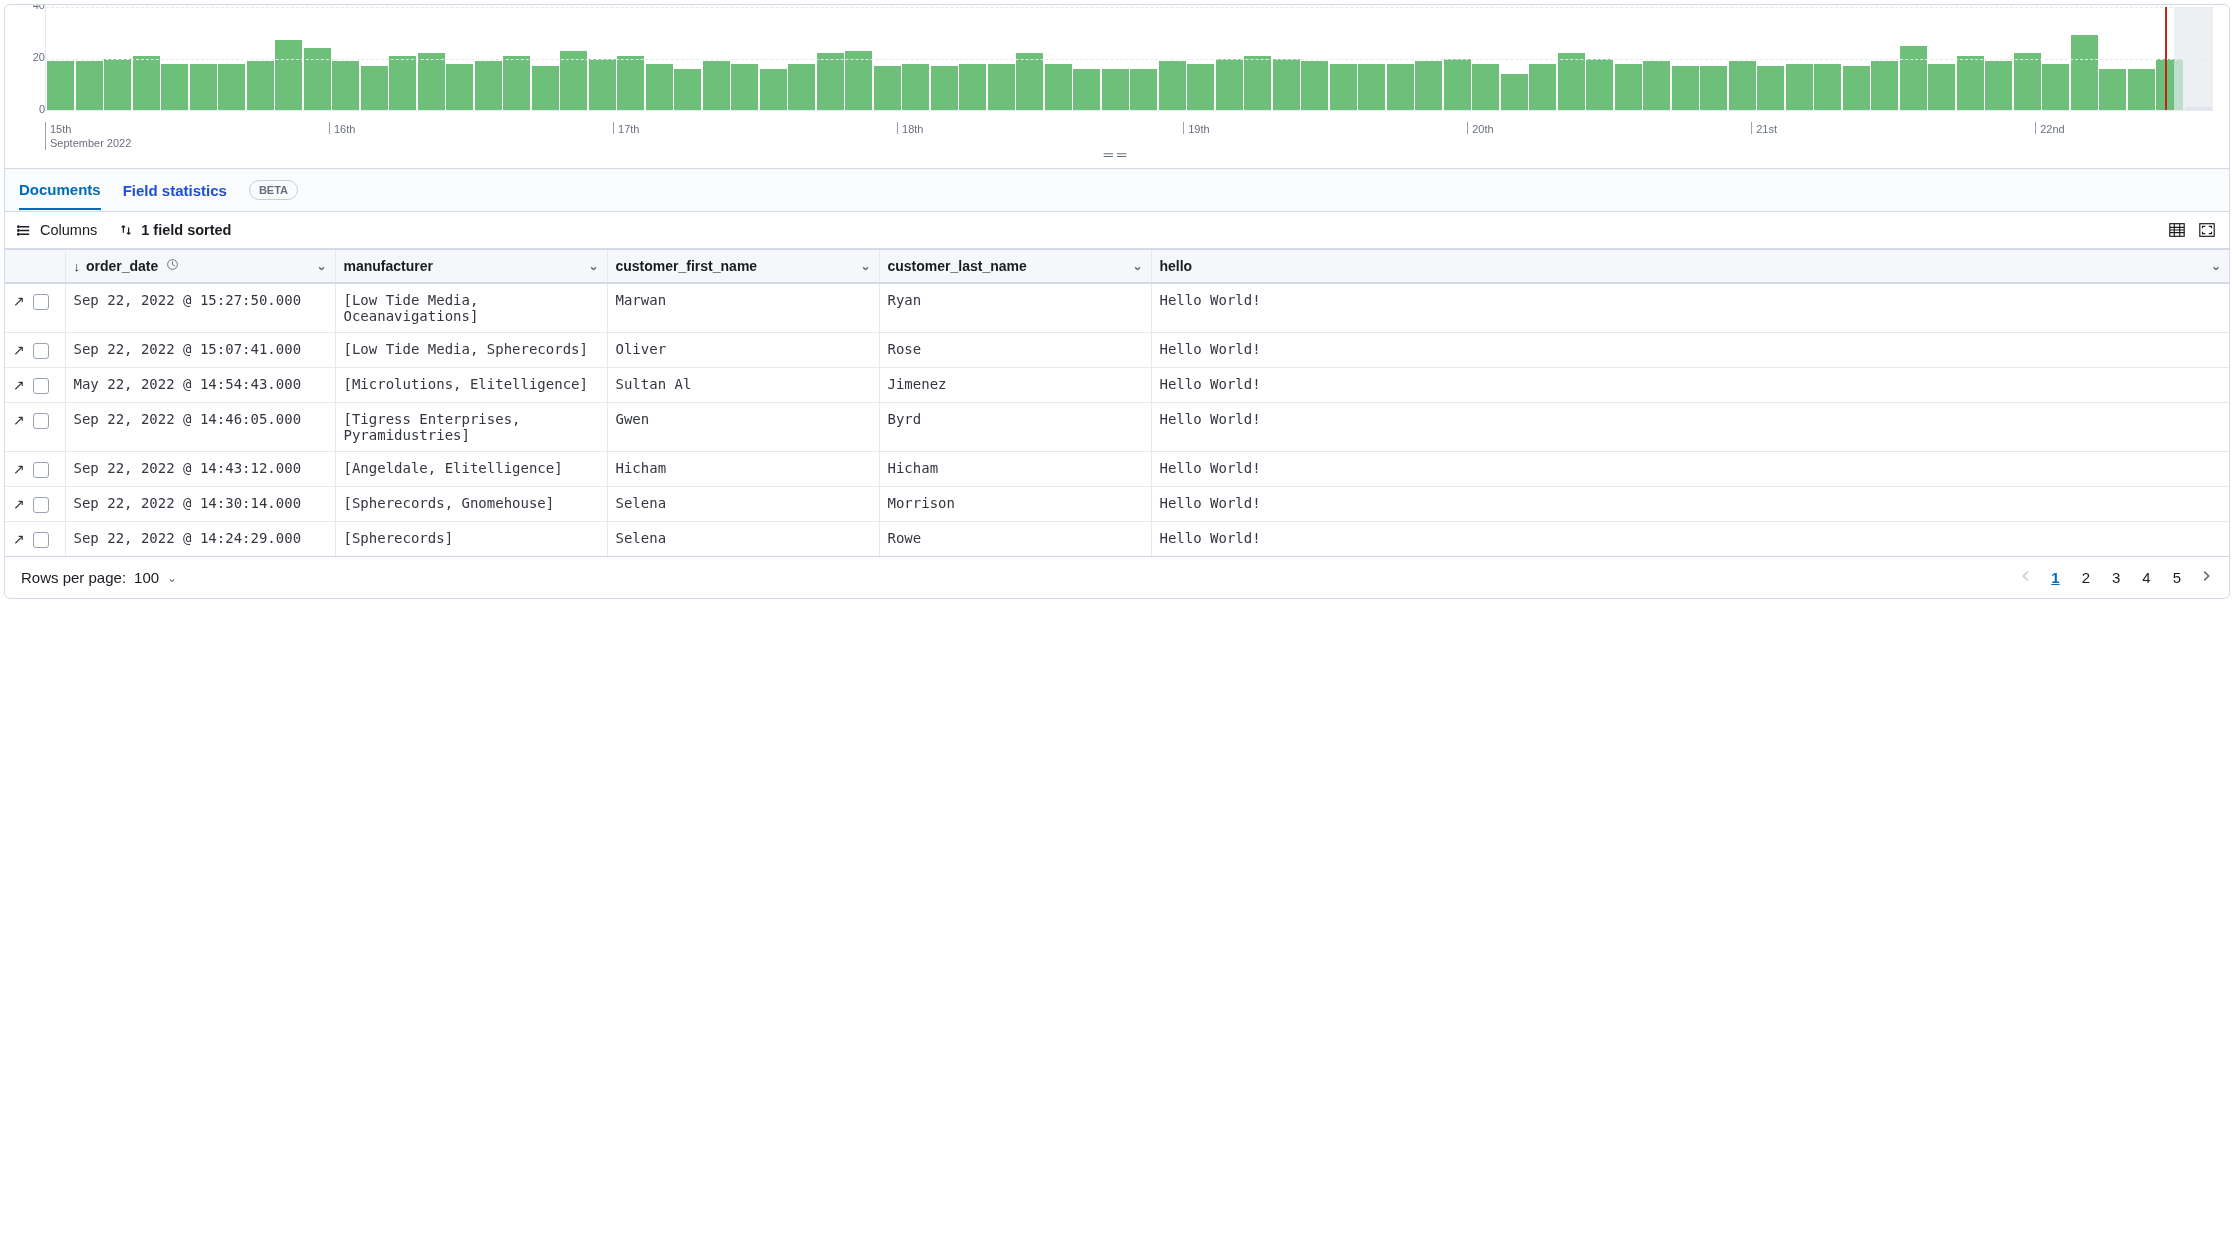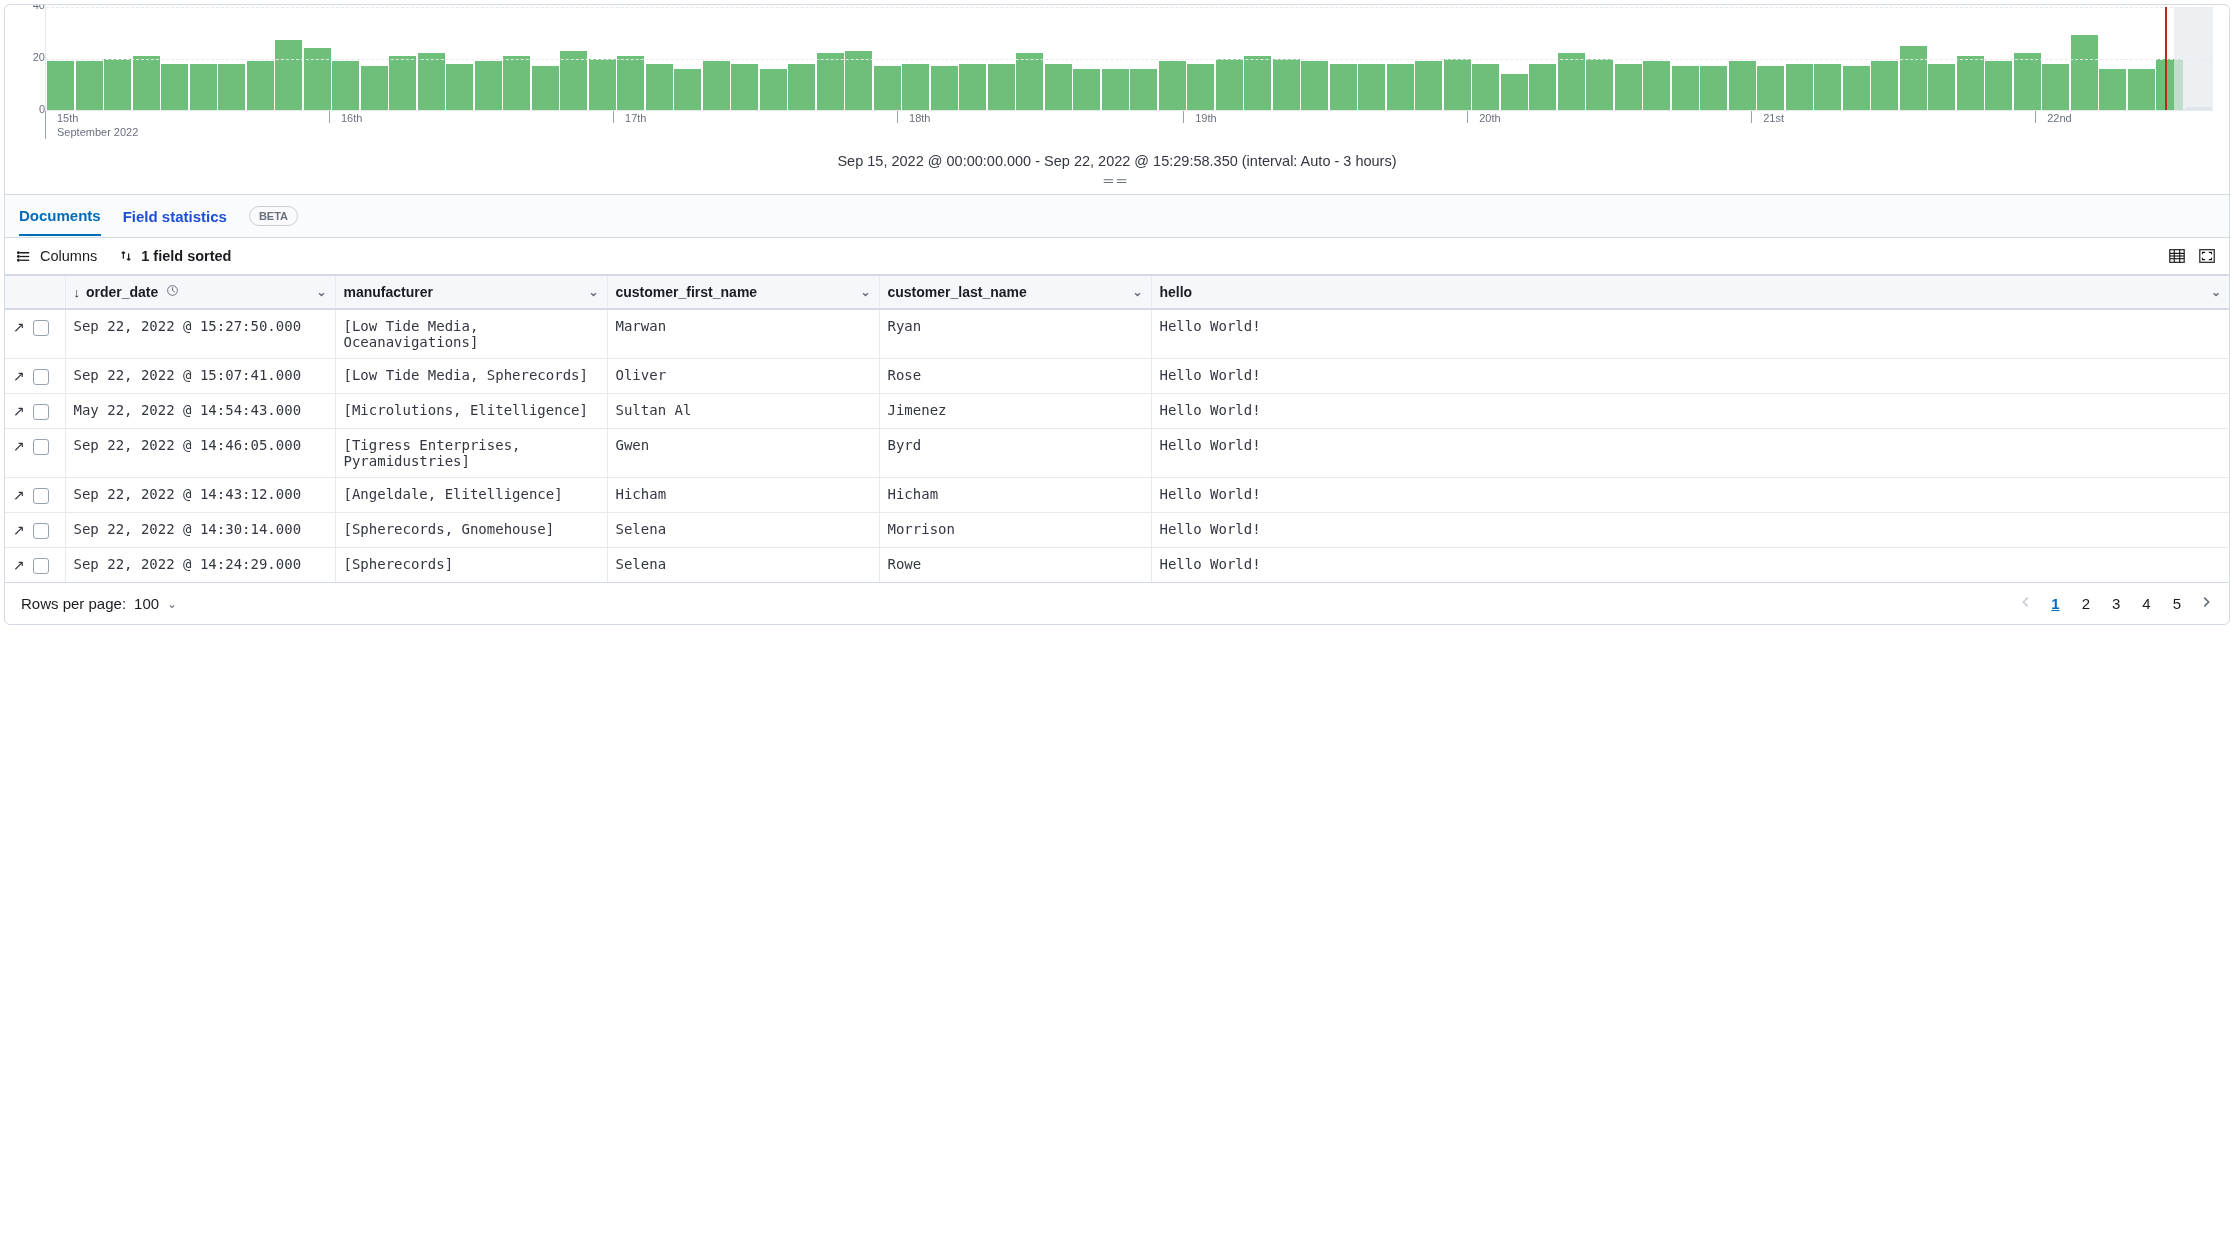--- a/index.html
+++ b/index.html
@@ -76,23 +76,23 @@
   }
   .xaxis {
     position: relative;
     height: 34px;
     width: 100%;
     font-size: 11px;
     color: #69707d;
   }
   .xtick {
     position: absolute;
-    top: 0;
+    top: 11px;
     border-left: 1px solid #98a2b3;
-    padding-left: 11px;
+    padding-left: 4px;
     line-height: 1.3;
     height: 12px;
   }
   .xtick.first { height: 28px; }
   .time-range {
     text-align: center;
     font-size: 14.5px;
     color: #343741;
     padding: 6px 0 4px;
   }
@@ -329,21 +329,20 @@
         <div class="xtick" style="left: 13.1%;">16th</div>
         <div class="xtick" style="left: 26.2%;">17th</div>
         <div class="xtick" style="left: 39.3%;">18th</div>
         <div class="xtick" style="left: 52.5%;">19th</div>
         <div class="xtick" style="left: 65.6%;">20th</div>
         <div class="xtick" style="left: 78.7%;">21st</div>
         <div class="xtick" style="left: 91.8%;">22nd</div>
       </div>
   </div>
 
-  <div class="time-range">Sep 15, 2022 @ 00:00:00.000 - Sep 22, 2022 @ 15:29:58.350 (interval: Auto - 3 hours)</div>
   <div class="grab-handle">══</div>
 
   <div class="tabs-bar">
     <span class="tab active">Documents</span>
     <span class="tab">Field statistics</span>
     <span class="badge">BETA</span>
   </div>
 
   <div class="toolbar">
     <div class="toolbar-left">

